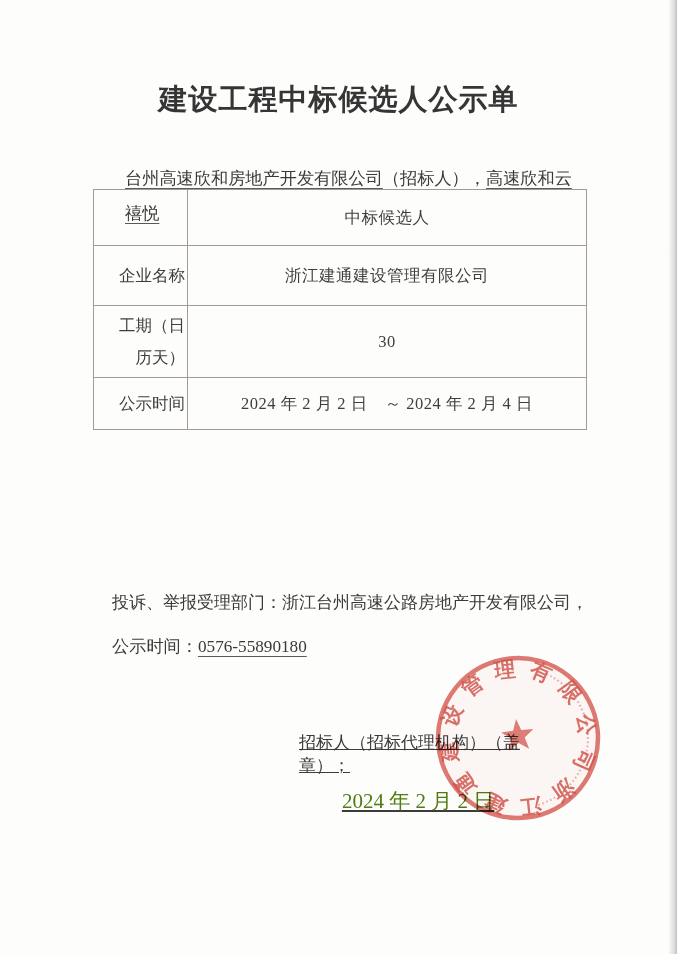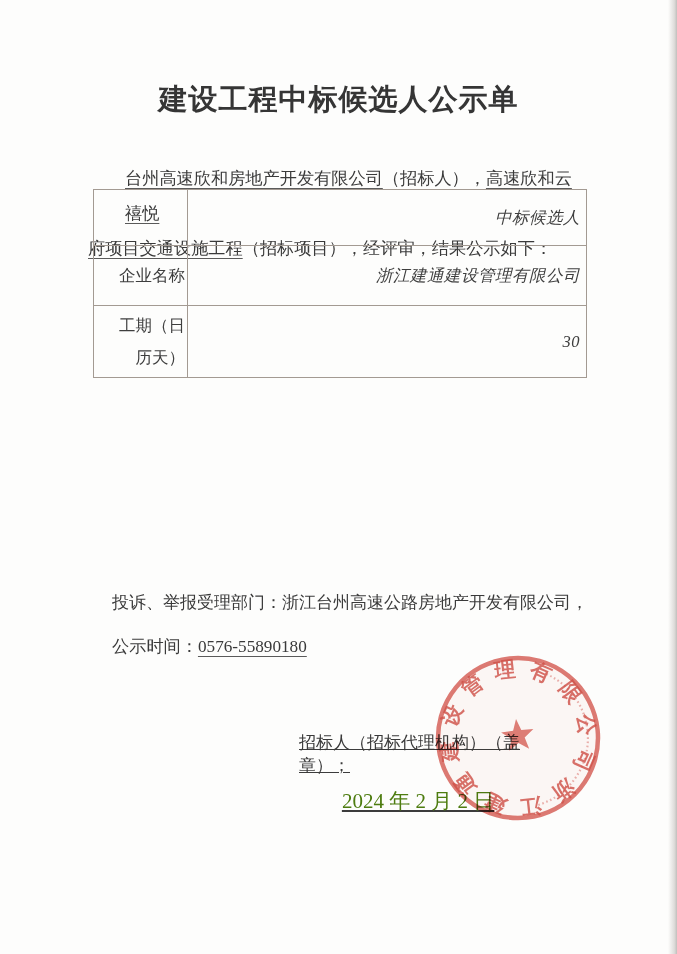--- a/index.html
+++ b/index.html
@@ -40,23 +40,22 @@
     border:1.5px solid #a39a92;
     font-size:16.5px;color:#3e3e3e;
     vertical-align:middle;
   }
   td.lbl{
     width:82px;padding:2px 2px 2px 9px;
     white-space:pre-line;line-height:32px;
     text-align:right;
   }
   td.val{
-    width:386px;text-align:right;padding:2px 6px;
+    width:386px;text-align:center;padding:2px 6px;
     letter-spacing:.5px;
-    font-style:italic;
   }
   .complaint-1{position:absolute;top:591px;left:112px;font-size:17px;color:#3a3a3a;}
   .complaint-2{position:absolute;top:634px;left:112px;font-size:17.2px;color:#3a3a3a;}
   .sig-block{position:absolute;top:731px;left:299px;width:268px;text-decoration:underline;}
   .sig-line{font-size:17px;color:#3a3a3a;}
   .sig-date{font-size:21px;color:#4d7c0f;text-align:center;margin-top:10px;padding-right:30px;}
   .stamp{
     position:absolute;top:650px;left:430px;width:176px;height:176px;
     transform:rotate(-6deg);
     mix-blend-mode:multiply;
@@ -67,37 +66,40 @@
 <body>
 
 <div class="page">
 
   <div class="scan-edge"></div>
 
   <div class="doc-title">建设工程中标候选人公示单</div>
 
   <div class="intro">
     <div class="line1"><span class="u">台州高速欣和房地产开发有限公司</span><span>（招标人），</span><span class="u">高速欣和云禧悦</span></div>
-    <div class="line2"><span class="u">府项目交通设施工程</span><span>（招标项目），经评审，结果公示如下：</span></div>
   </div>
 
   <table class="bid">
     <tbody>
         <tr style="height:56px;">
       <td class="lbl"></td>
       <td class="val">中标候选人</td>
     </tr>
     <tr style="height:60px;">
       <td class="lbl">企业名称</td>
       <td class="val">浙江建通建设管理有限公司</td>
     </tr>
     <tr style="height:72px;">
       <td class="lbl">工期（日
 历天）</td>
       <td class="val">30</td>
+    </tr>
+    <tr style="height:52px;">
+      <td class="lbl">公示时间</td>
+      <td class="val">2024 年 2 月 2 日　～ 2024 年 2 月 4 日</td>
     </tr>
   </tbody>
     </table>
 
   <div class="complaint-1">投诉、举报受理部门：浙江台州高速公路房地产开发有限公司，</div>
 
   <div class="complaint-2"><span>公示时间：</span><span class="u">0576-55890180</span></div>
 
   <div class="sig-block">
     <div class="sig-line">招标人（招标代理机构）（盖章）；</div>

